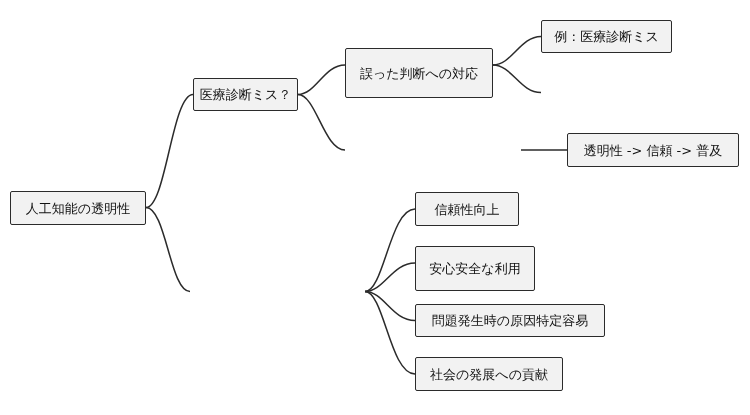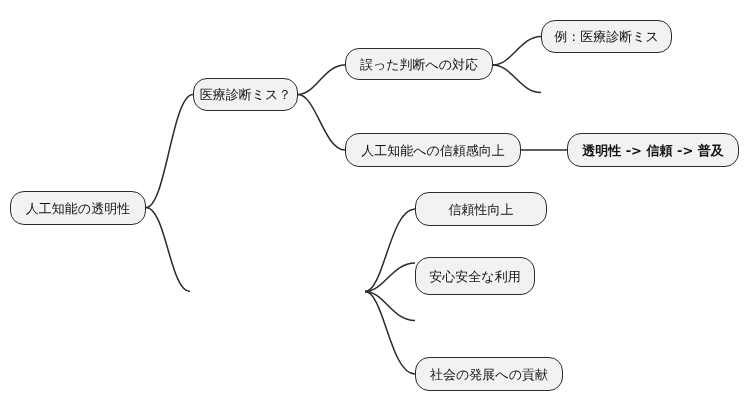--- a/index.html
+++ b/index.html
@@ -11,37 +11,37 @@
     overflow:hidden;
   }
   .edges{position:absolute;left:0;top:0;width:750px;height:415px;}
   .edges path{fill:none;stroke:#2b2b2b;stroke-width:1.5;}
   .node{
     position:absolute;
     box-sizing:border-box;
     display:flex;align-items:center;justify-content:center;
     background:#f2f2f2;
     border:1.6px solid #2b2b2b;
-    border-radius:14px;
+    border-radius:2px;
     font-size:13px;
     color:#111111;
     white-space:nowrap;
     line-height:1;
   }
   
   .n-root       {left:10px;  top:191px; width:136px; height:34px;}
   .n-why        {left:193px; top:78px;  width:105px; height:33px;}
-  .n-wrong      {left:345px; top:48px;  width:148px; height:32px;}
+  .n-wrong      {left:345px; top:48px;  width:148px; height:50px;}
   .n-medical    {left:541px; top:20px;  width:131px; height:33px;}
   .n-driving    {left:541px; top:76px;  width:131px; height:33px;}
   .n-trust      {left:345px; top:133px; width:176px; height:34px;}
-  .n-flow       {left:567px; top:133px; width:172px; height:34px;font-weight:bold;}
+  .n-flow       {left:567px; top:133px; width:172px; height:34px;}
   .n-ensure     {left:190px; top:274px; width:175px; height:35px;}
-  .n-reliable   {left:415px; top:192px; width:132px; height:34px;}
-  .n-safe       {left:415px; top:246px; width:120px; height:38px;margin-top:11px;}
+  .n-reliable   {left:415px; top:192px; width:104px; height:34px;}
+  .n-safe       {left:415px; top:246px; width:120px; height:45px;}
   .n-cause      {left:415px; top:304px; width:190px; height:33px;}
   .n-society    {left:415px; top:357px; width:148px; height:34px;}
 </style>
 </head>
 <body>
 
 <div class="canvas">
 
   <svg class="edges" viewBox="0 0 750 415" xmlns="http://www.w3.org/2000/svg">
     <path d="M146,207.5 C166,207.5 172,94.5 193,94.5"></path>
@@ -54,19 +54,19 @@
     <path d="M365,291.5 C384,291.5 390,209 415,209"></path>
     <path d="M365,291.5 C384,291.5 392,263 415,263"></path>
     <path d="M365,291.5 C384,291.5 392,320.5 415,320.5"></path>
     <path d="M365,291.5 C384,291.5 390,374 415,374"></path>
   </svg>
 
   <div class="node n-root">人工知能の透明性</div>
   <div class="node n-why">医療診断ミス？</div>
   <div class="node n-wrong">誤った判断への対応</div>
   <div class="node n-medical">例：医療診断ミス</div>
-  <div class="node n-trust">人工知能への信頼感向上</div>
   <div class="node n-flow">透明性 -&gt; 信頼 -&gt; 普及</div>
   <div class="node n-reliable">信頼性向上</div>
   <div class="node n-safe">安心安全な利用</div>
+  <div class="node n-cause">問題発生時の原因特定容易</div>
   <div class="node n-society">社会の発展への貢献</div>
 
 </div>
 
 </body></html>

